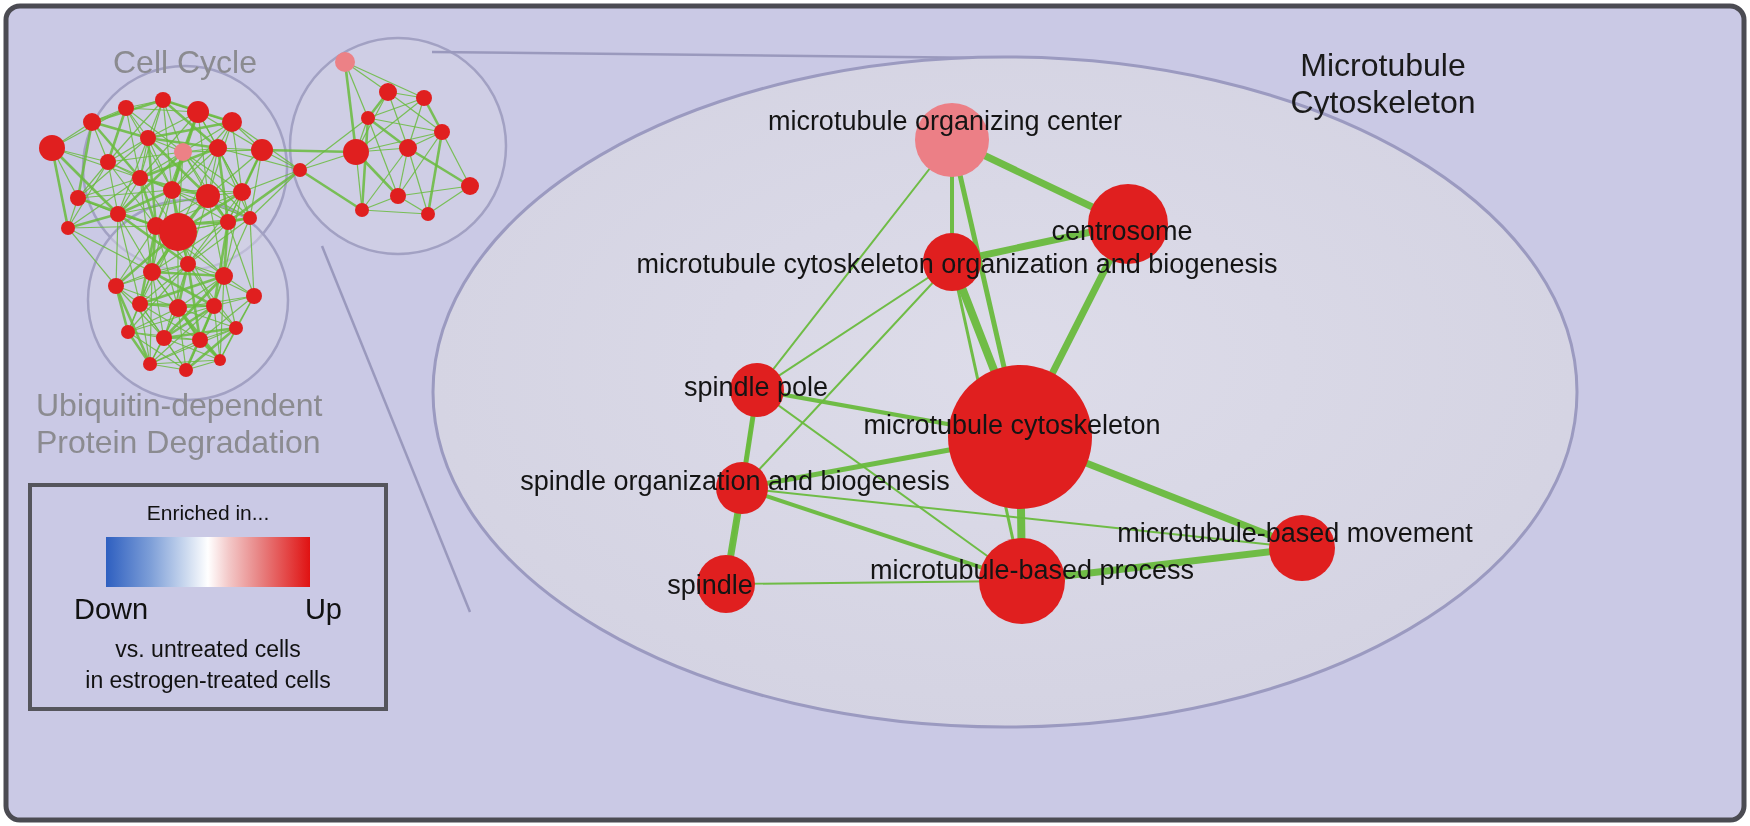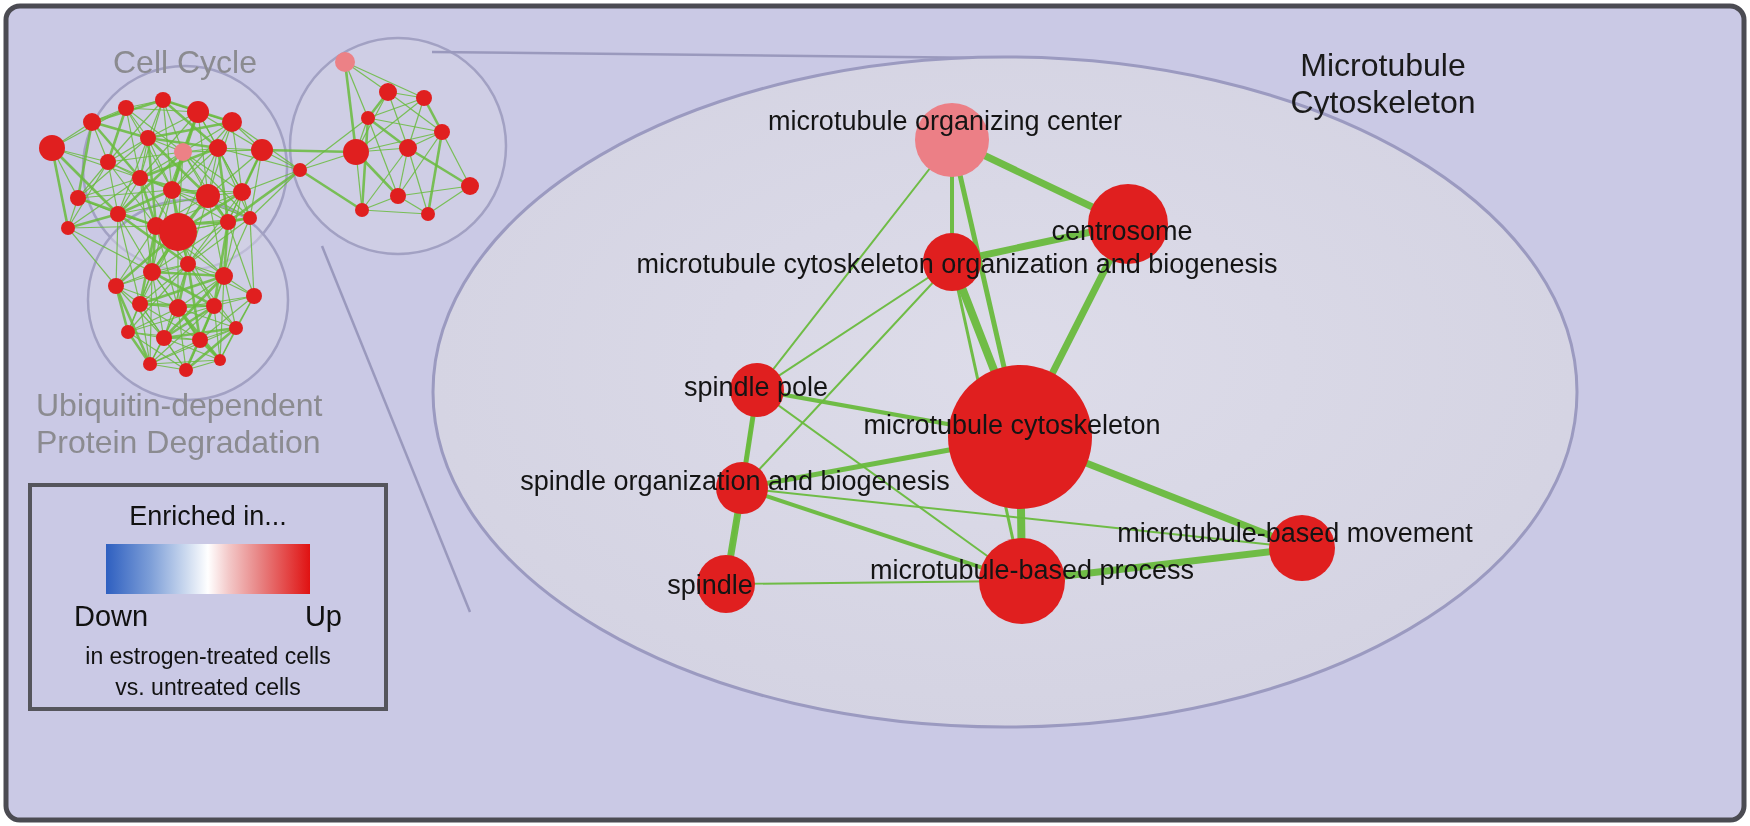--- a/index.html
+++ b/index.html
@@ -16,21 +16,21 @@
   .detail-title { fill: #1a1a1a; font-size: 32px; }
   .legend {
     position: absolute;
     left: 28px; top: 483px;
     width: 352px; height: 220px;
     background: #cac9e5;
     border: 4px solid #55555c;
     display: flex; flex-direction: column; align-items: center;
     box-sizing: content-box;
   }
-  .legend-title { margin-top: 14px; font-size: 27px; color: #111; }
+  .legend-title { margin-top: 14px; font-size: 21px; color: #111; }
   .legend-bar {
     margin-top: 12px;
     width: 204px; height: 50px;
     background: linear-gradient(to right,
       #2e5fc0 0%, #7e9fd8 22%, #cfdcf0 40%, #ffffff 50%,
       #f3c9c9 60%, #e88585 75%, #e01212 100%);
   }
   .legend-ends {
     width: 268px; margin-top: 6px;
     display: flex; justify-content: space-between;
@@ -455,17 +455,17 @@
   </svg>
 
   <div class="legend">
     <div class="legend-title">Enriched in...</div>
     <div class="legend-bar"></div>
     <div class="legend-ends">
       <span>Down</span>
       <span>Up</span>
     </div>
     <div class="legend-caption">
+      <div>vs. untreated cells</div>
       <div>in estrogen-treated cells</div>
-      <div>vs. untreated cells</div>
     </div>
   </div>
 </div>
 
 </body></html>

